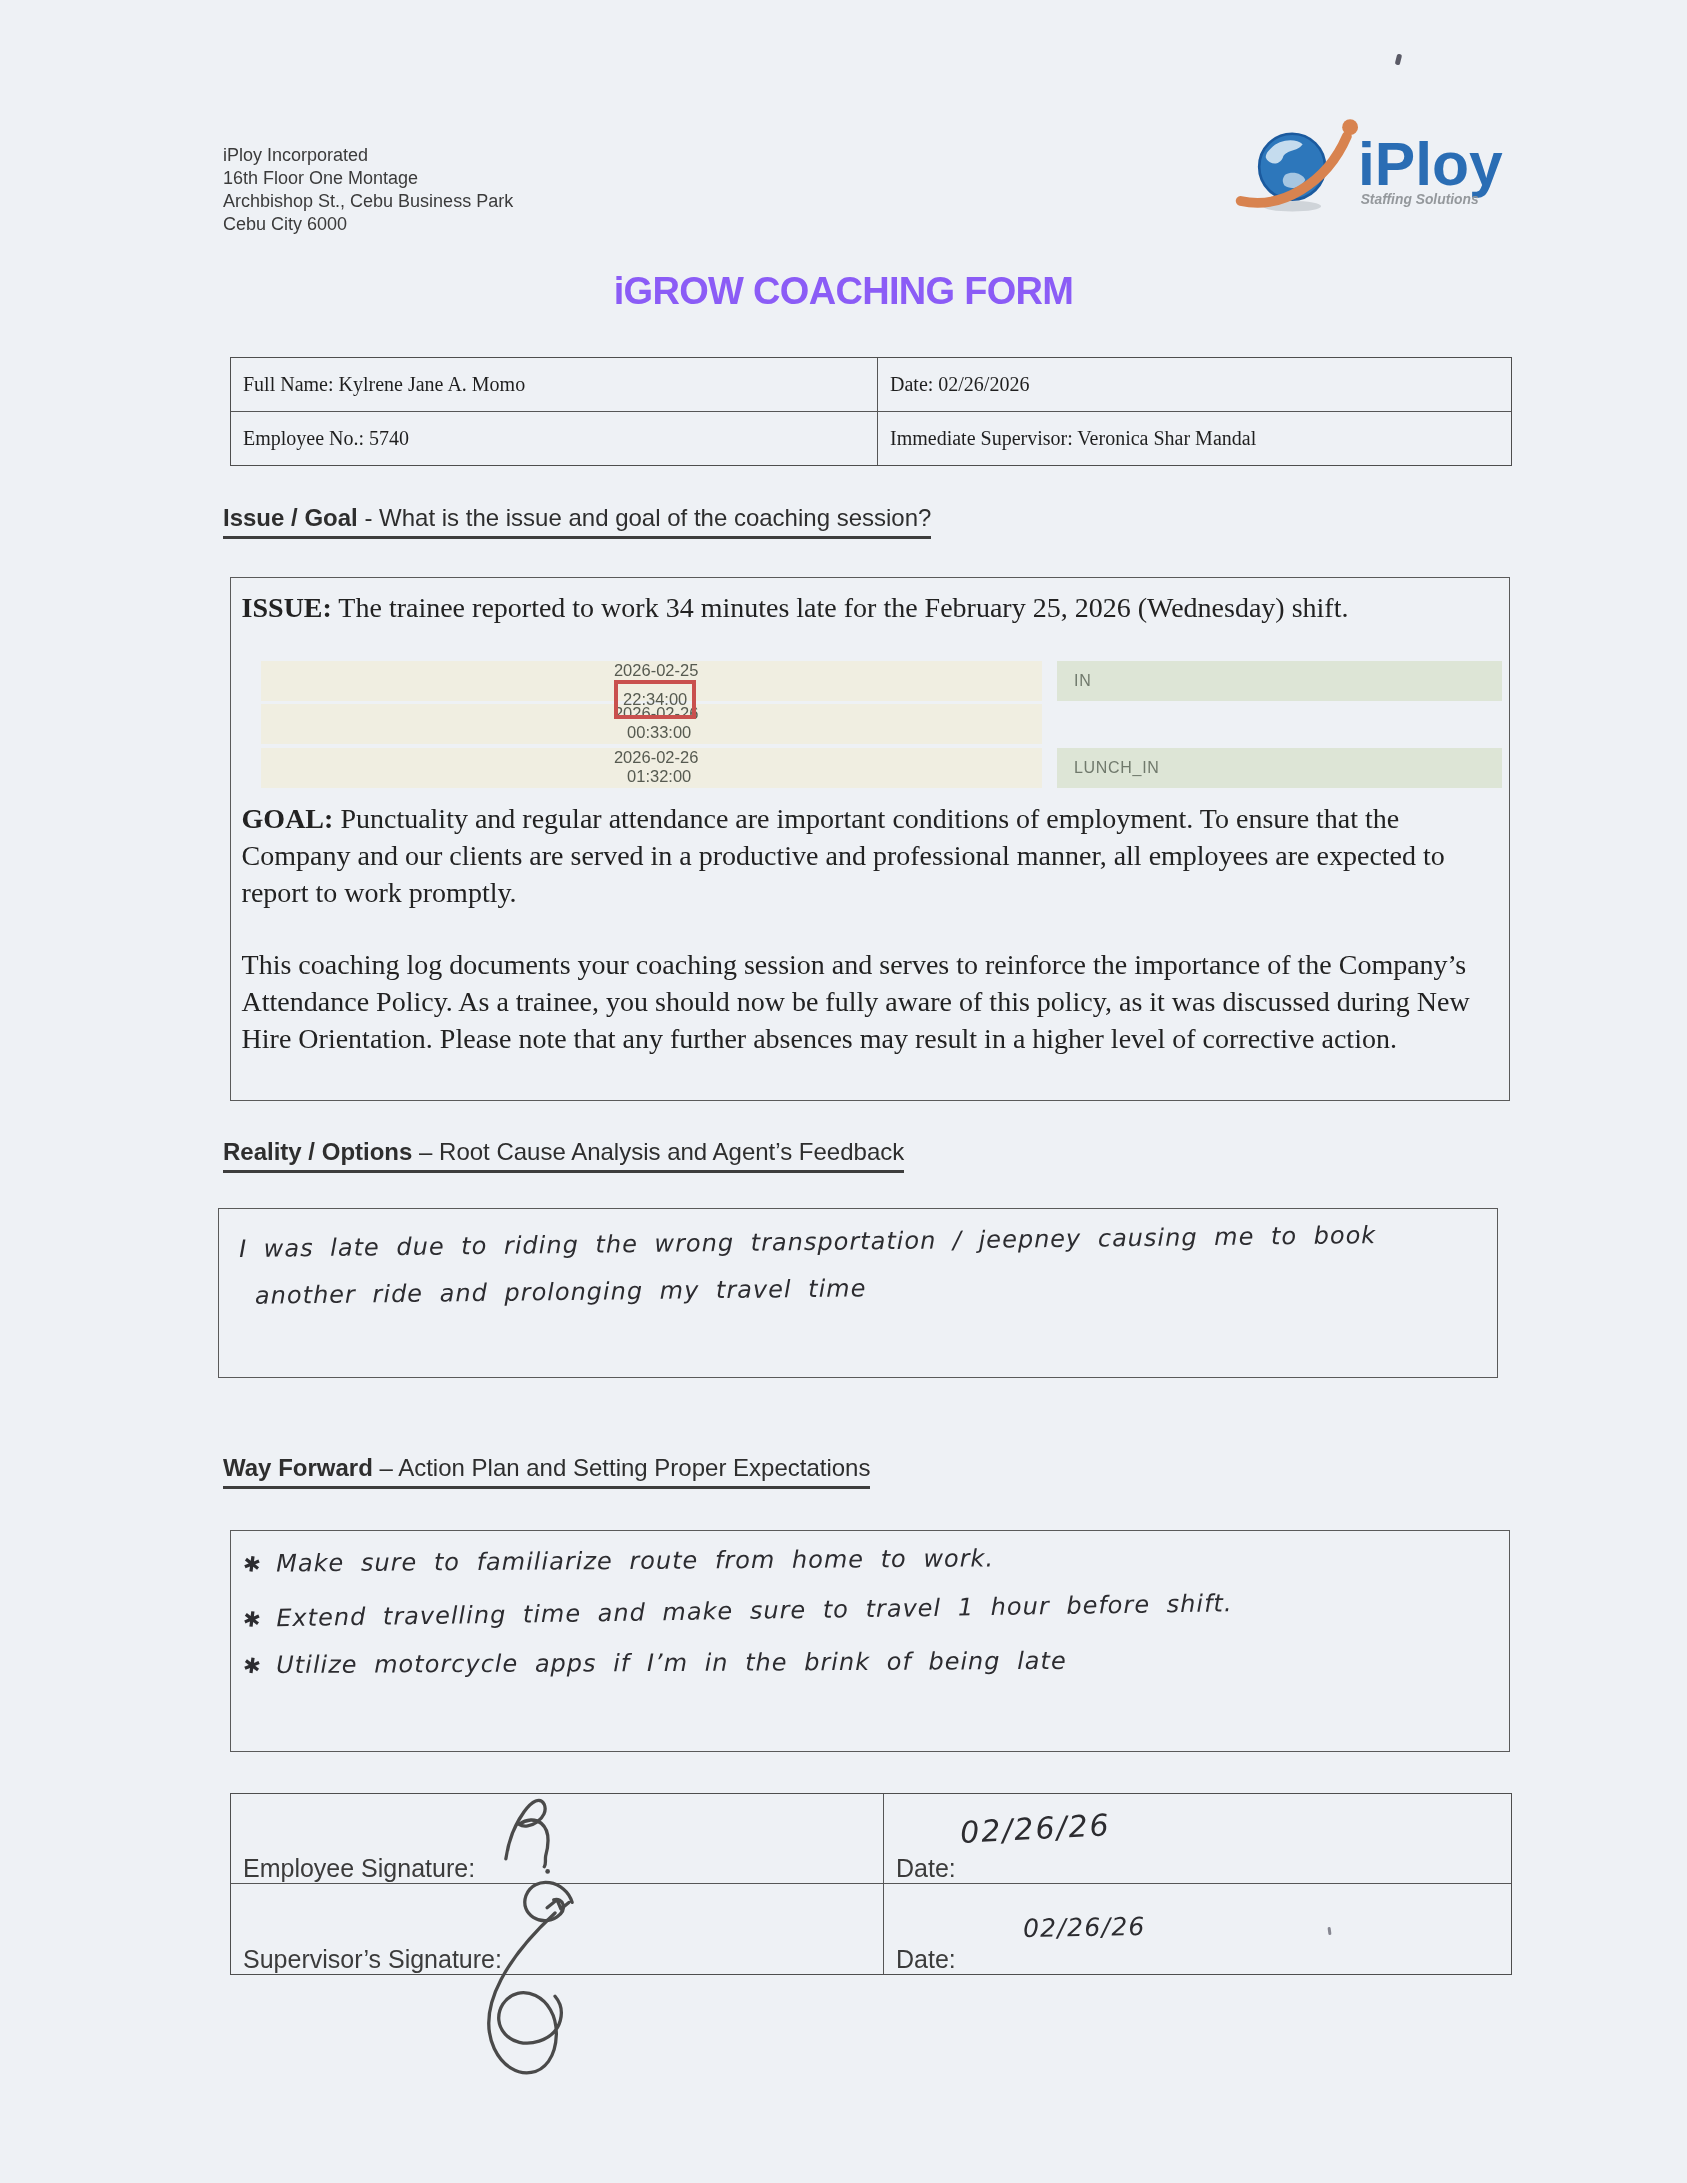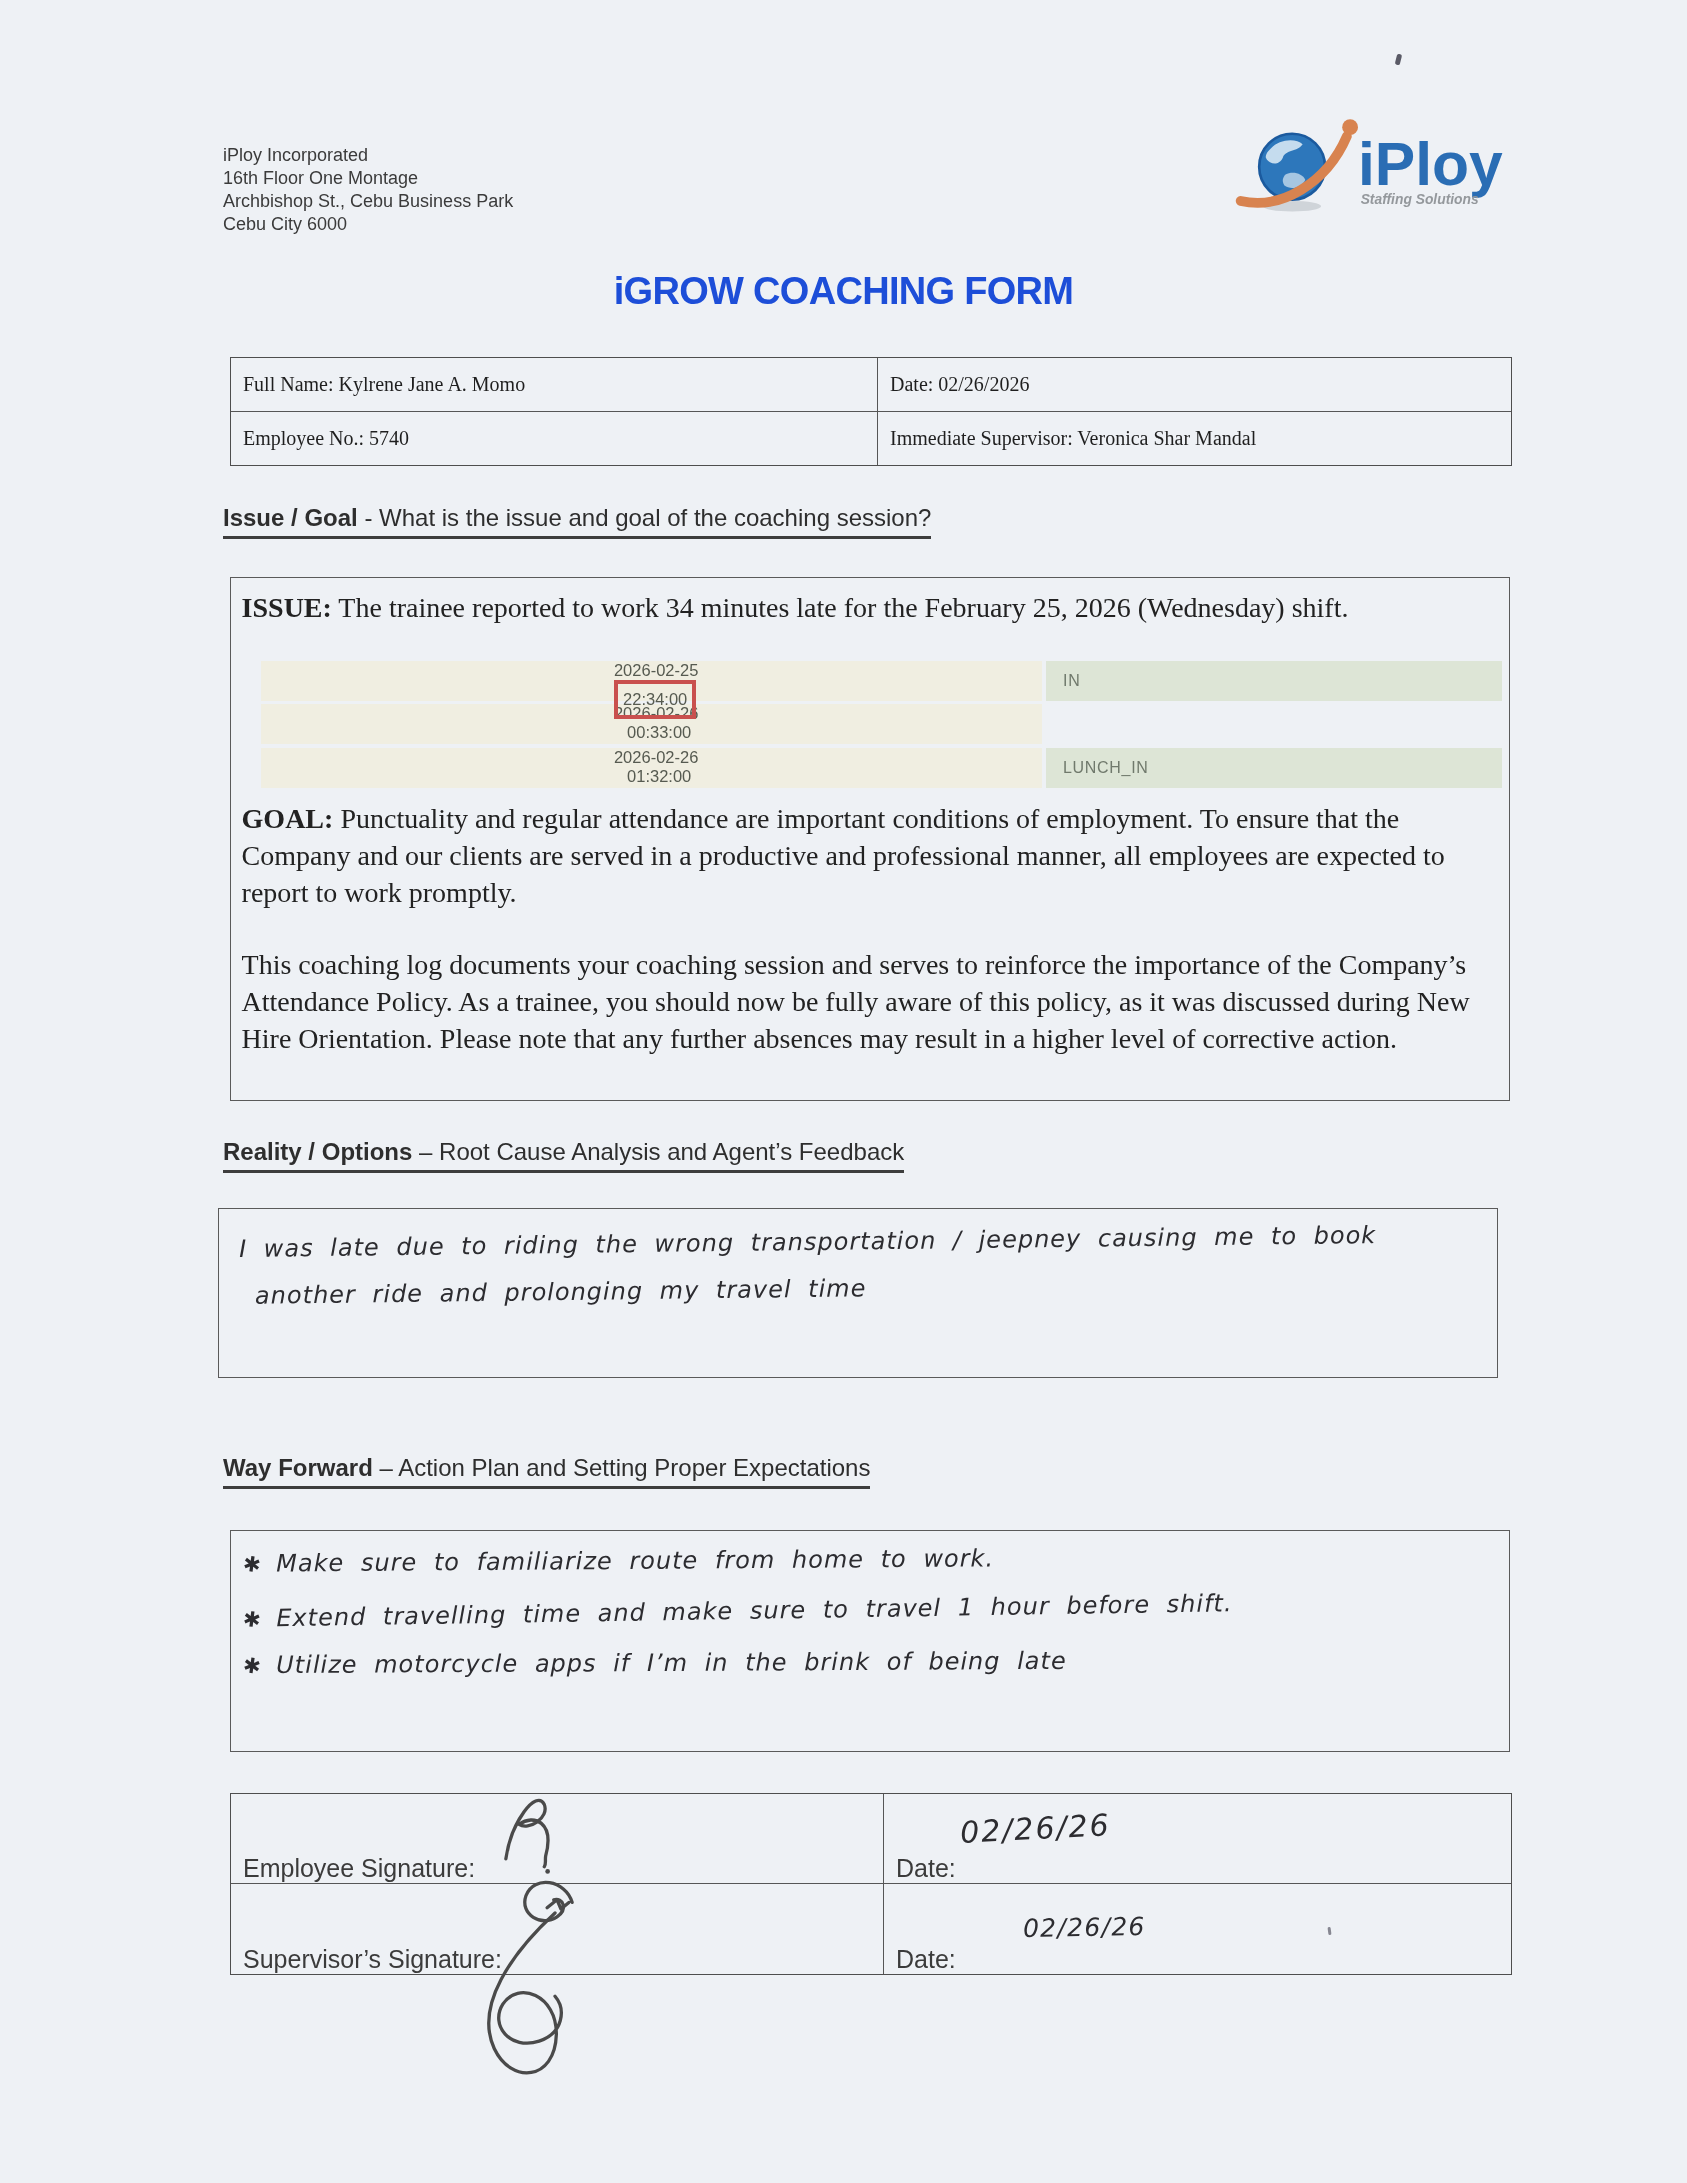--- a/index.html
+++ b/index.html
@@ -14,21 +14,21 @@
   .addr{left:223px;top:144px;font-size:18px;line-height:23px;color:#3b3b3b;}
   .addr div{white-space:nowrap;}
 
   
   .logo{left:1239px;top:114px;width:238px;height:112px;}
   .logo svg{overflow:visible;}
   .brand-txt{font-family:"Liberation Sans",sans-serif;font-weight:bold;fill:var(--brand_blue,#2a6db4);}
   .tag-txt{font-family:"Liberation Sans",sans-serif;font-weight:bold;font-style:italic;fill:#94989c;}
 
   
-  .title{left:0;top:270px;width:1687px;text-align:center;font-size:38px;font-weight:bold;color:#1d4ed8;letter-spacing:-0.7px;}
+  .title{left:0;top:270px;width:1687px;text-align:center;font-size:38px;font-weight:bold;color:#8b5cf6;letter-spacing:-0.7px;}
 
   
   .grid-table{border:1.3px solid #4e4e4e;display:grid;background:transparent;}
   .info-table{left:230px;top:357px;width:1280px;height:107px;grid-template-columns:646px 1fr;grid-template-rows:1fr 1fr;}
   .cell{display:flex;align-items:center;padding-left:12px;box-sizing:border-box;}
   .cell.c-right{border-left:1.3px solid #565656;}
   .cell.r-top{border-bottom:1.3px solid #565656;}
   .info-table .cell{font-family:"Liberation Serif",serif;font-size:20px;color:#1f1f1f;}
 
   
@@ -41,21 +41,21 @@
   .reality-box{left:218px;top:1208px;width:1280px;height:170px;}
   .way-box{left:230px;top:1530px;width:1280px;height:222px;}
 
   .serif-para{font-family:"Liberation Serif",serif;font-size:28px;line-height:37px;color:#222;}
   .serif-para b{font-weight:bold;}
 
   
   .timesheet{left:30px;top:83px;width:1241px;}
   .ts-row{display:flex;height:40px;margin-bottom:3.3px;}
   .ts-left{width:781px;background:var(--ts_cream,#f0eee1);display:flex;align-items:center;padding-left:9.3px;box-sizing:border-box;font-size:16.5px;color:#565a50;flex-direction:column;}
-  .ts-right{flex:1;margin-left:4px;background:var(--ts_green,#dde5d6);display:flex;align-items:center;padding-left:17px;box-sizing:border-box;font-size:16px;color:#70796c;letter-spacing:0.7px;}
+  .ts-right{flex:1;margin-left:15px;background:var(--ts_green,#dde5d6);display:flex;align-items:center;padding-left:17px;box-sizing:border-box;font-size:16px;color:#70796c;letter-spacing:0.7px;}
   .ts-time{margin-left:6px;}
   .red-box{border:4px solid var(--highlight_red,#c9504e);padding:6px 4.6px;margin-left:2px;position:relative;left:-2px;}
 
   
   .hand{font-family:"DejaVu Sans",sans-serif;font-style:italic;color:#2c2c30;letter-spacing:1px;word-spacing:8px;white-space:nowrap;}
   .hw-line{transform:rotate(-0.7deg);font-size:24px;}
   .way-line{transform:rotate(-0.4deg);font-size:24px;}
   .star{display:inline-block;margin-right:14.6px;font-style:normal;font-size:21px;transform:rotate(8deg);}
 
   

